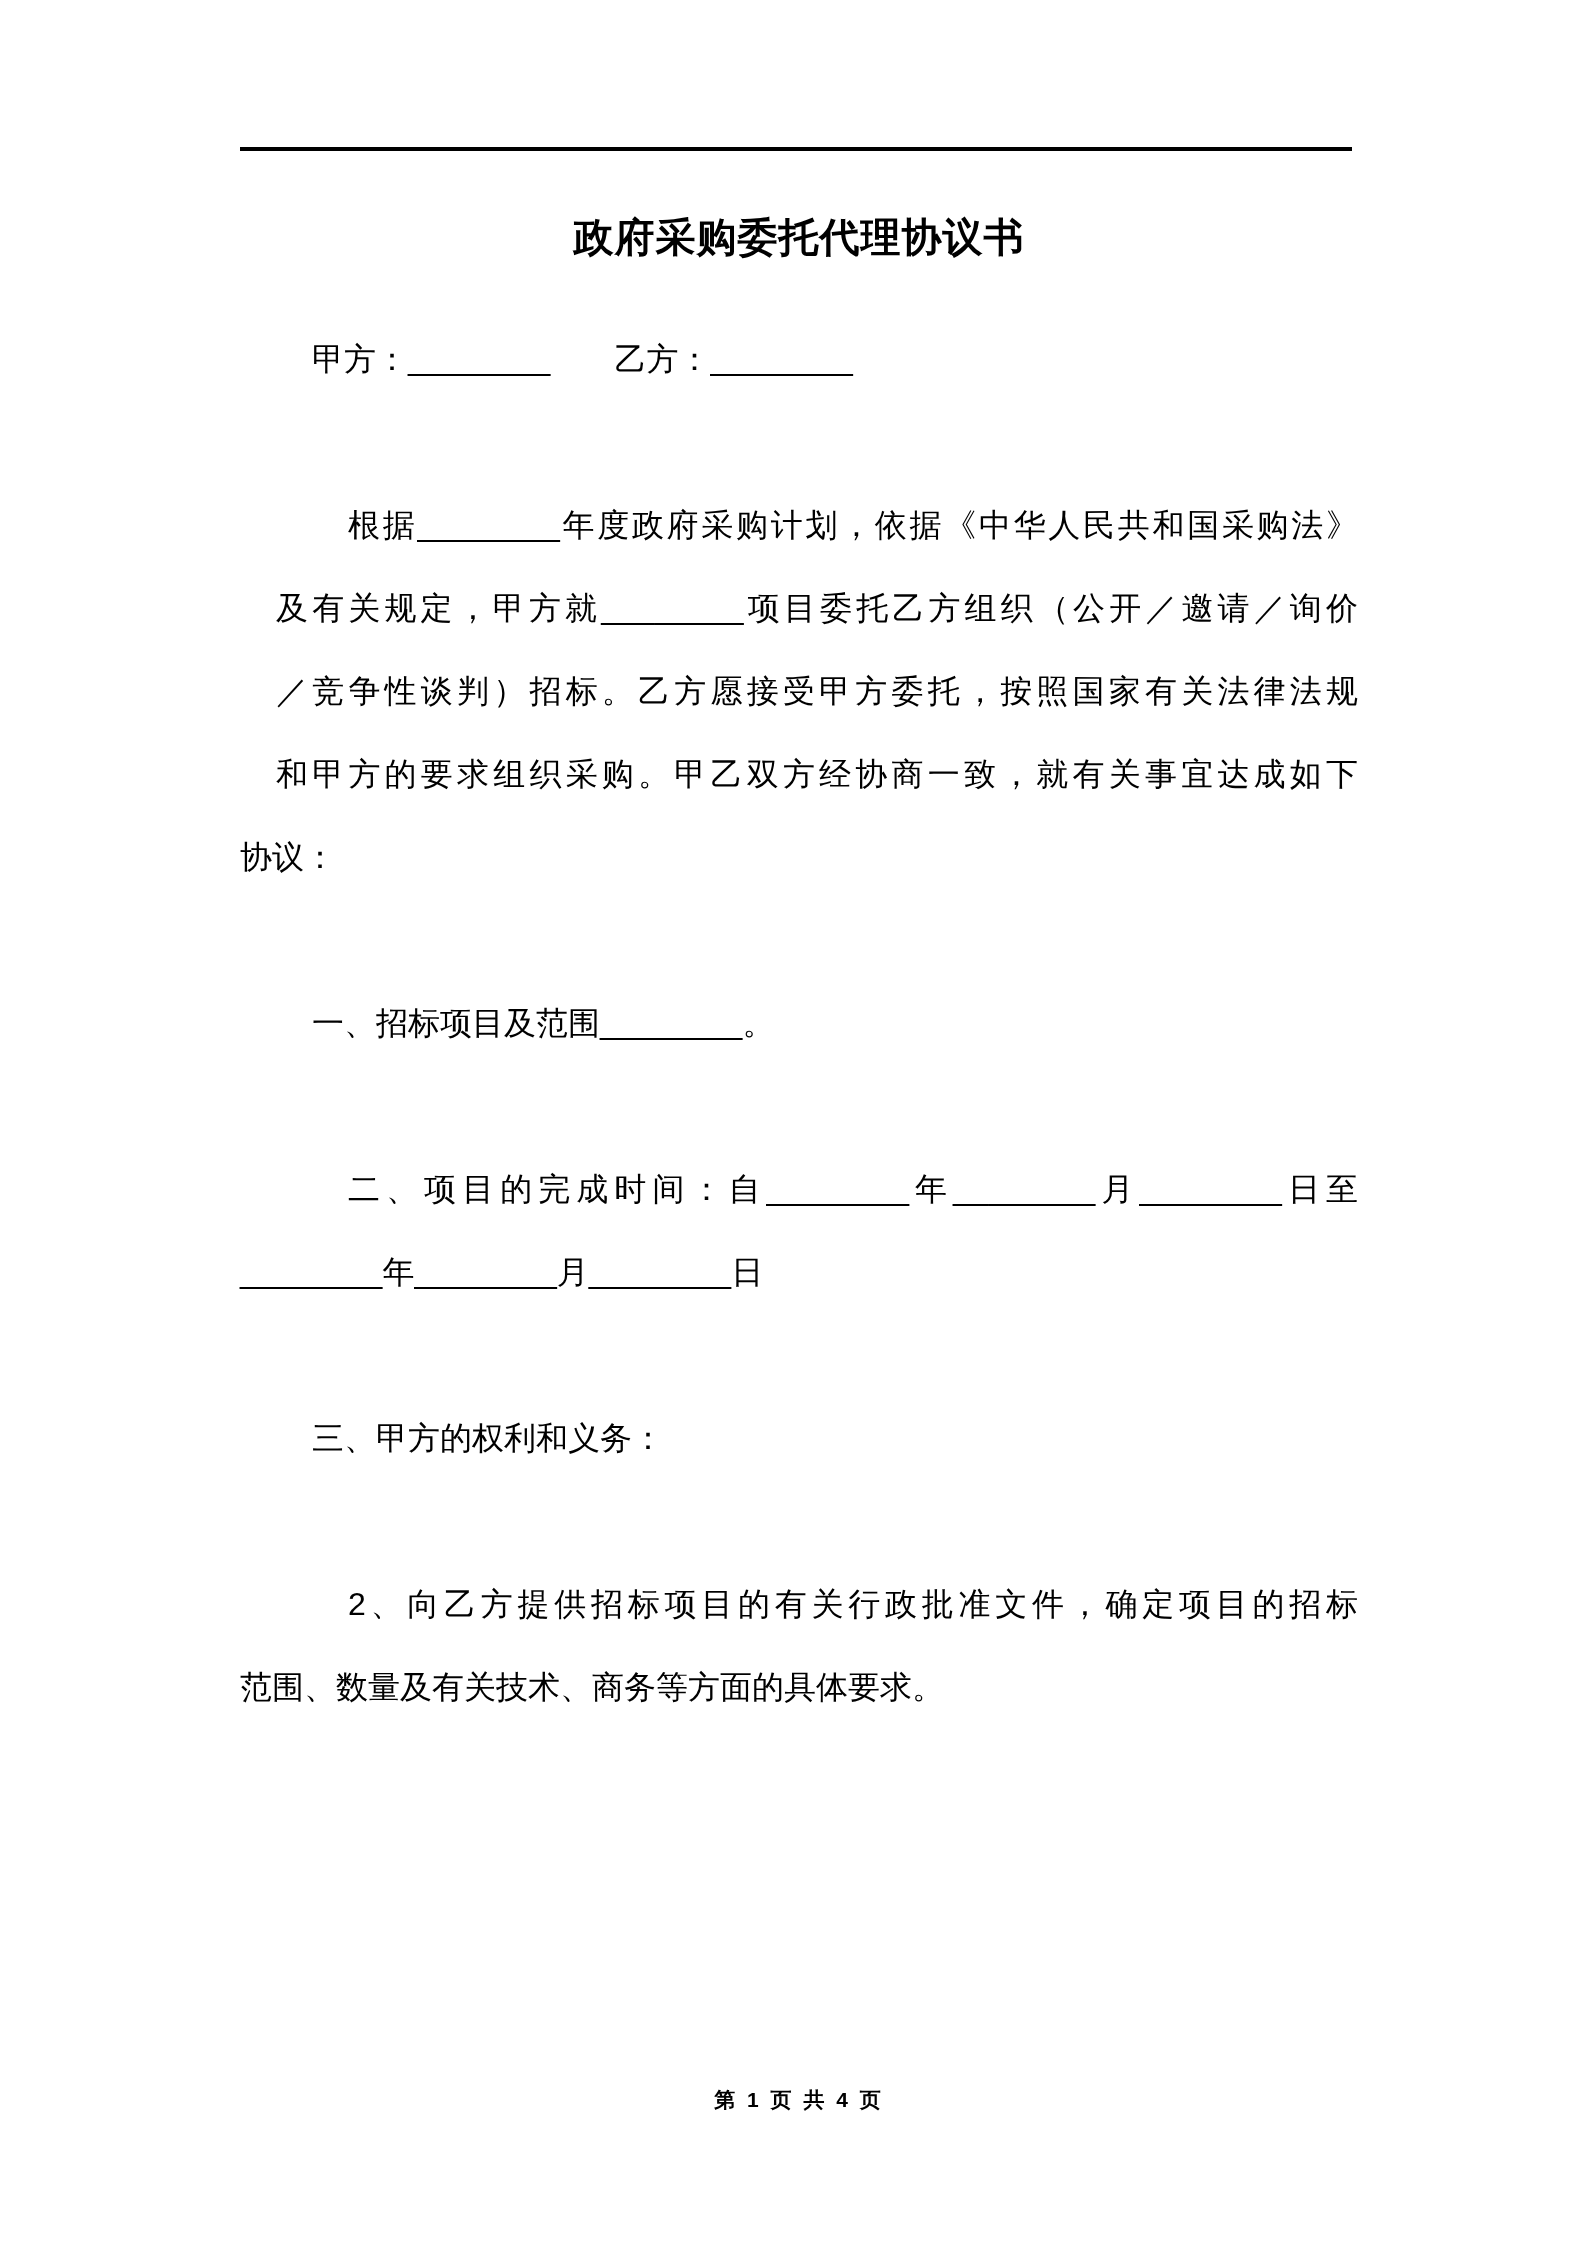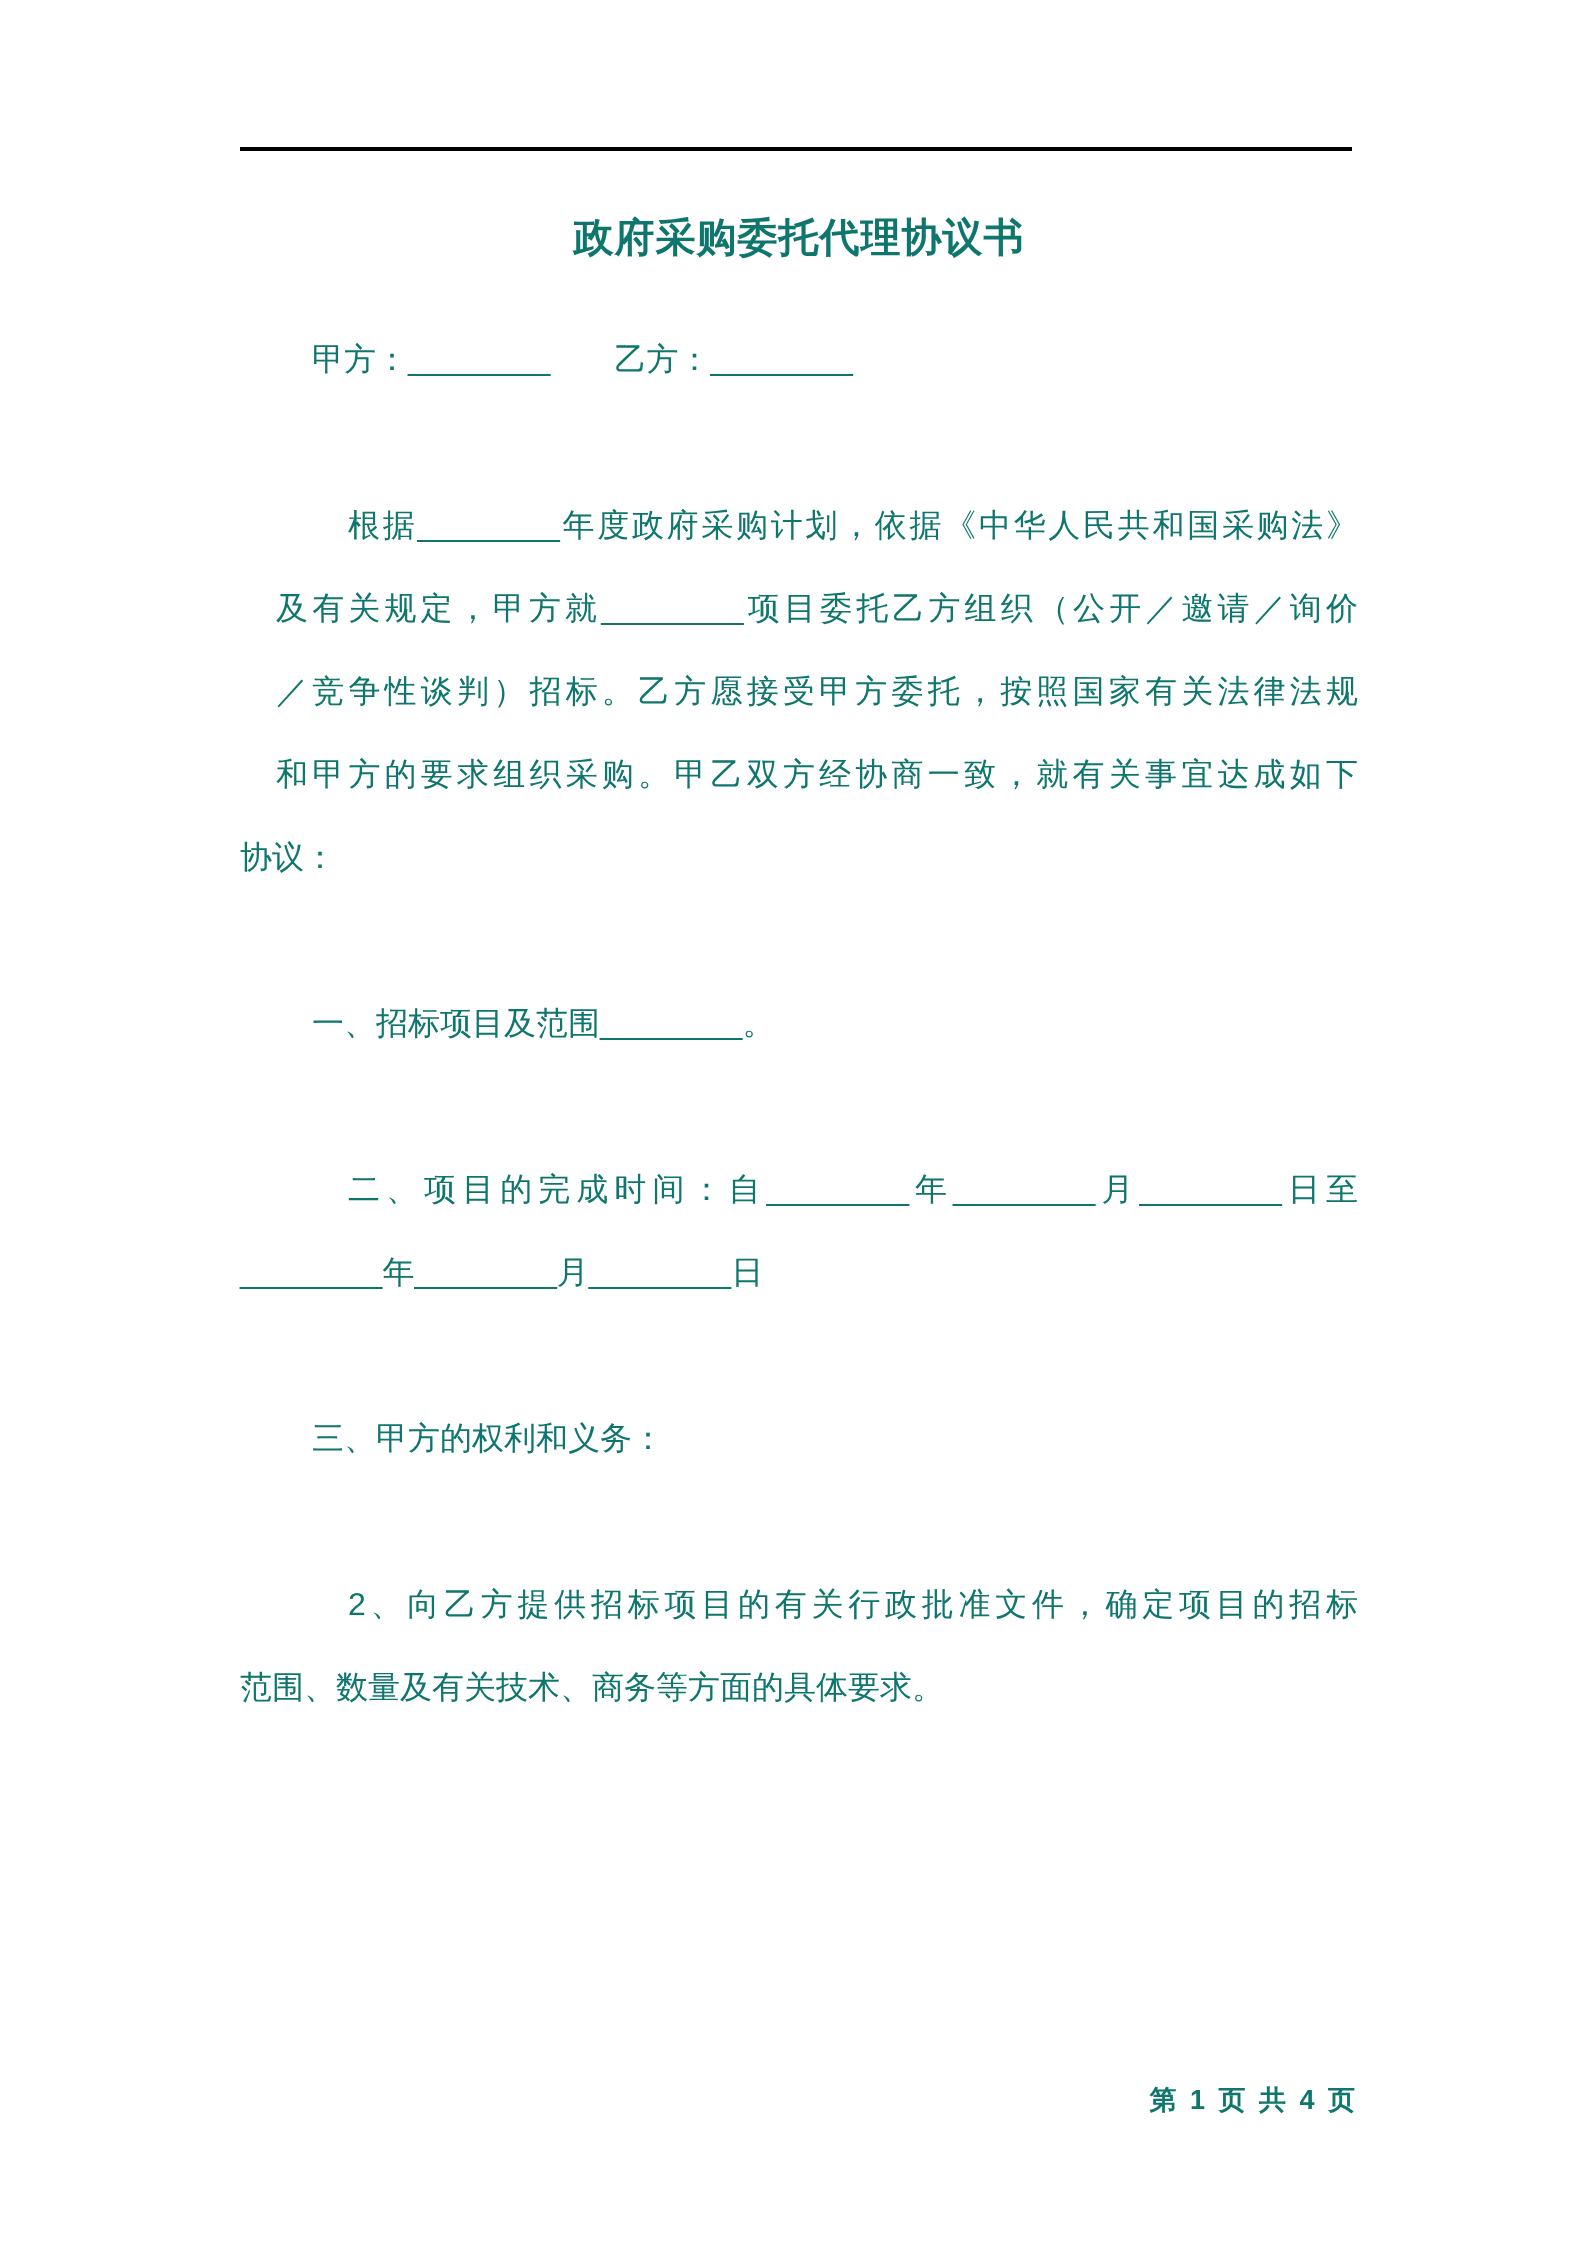--- a/index.html
+++ b/index.html
@@ -5,21 +5,21 @@
   html, body {
     margin: 0;
     padding: 0;
     background: #ffffff;
   }
   .page {
     position: relative;
     width: 1586px;
     height: 2244px;
     background: #ffffff;
-    color: #0f766e;
+    color: #000000;
     font-family: "Liberation Sans", "DejaVu Sans", sans-serif;
     overflow: hidden;
   }
   .top-rule {
     position: absolute;
     left: 240px;
     top: 147px;
     width: 1112px;
     height: 4px;
     background: #000000;
@@ -60,22 +60,22 @@
     margin-left: 36px;
   }
   .line.indent {
     text-indent: 72px;
   }
   .footer {
     position: absolute;
     left: 240px;
     top: 2080px;
     width: 1118px;
-    text-align: right;
-    font-size: 27px;
+    text-align: center;
+    font-size: 21px;
     line-height: 40px;
     font-weight: bold;
     letter-spacing: 3px;
   }
 </style>
 </head>
 <body>
 
 <div class="page">
 

